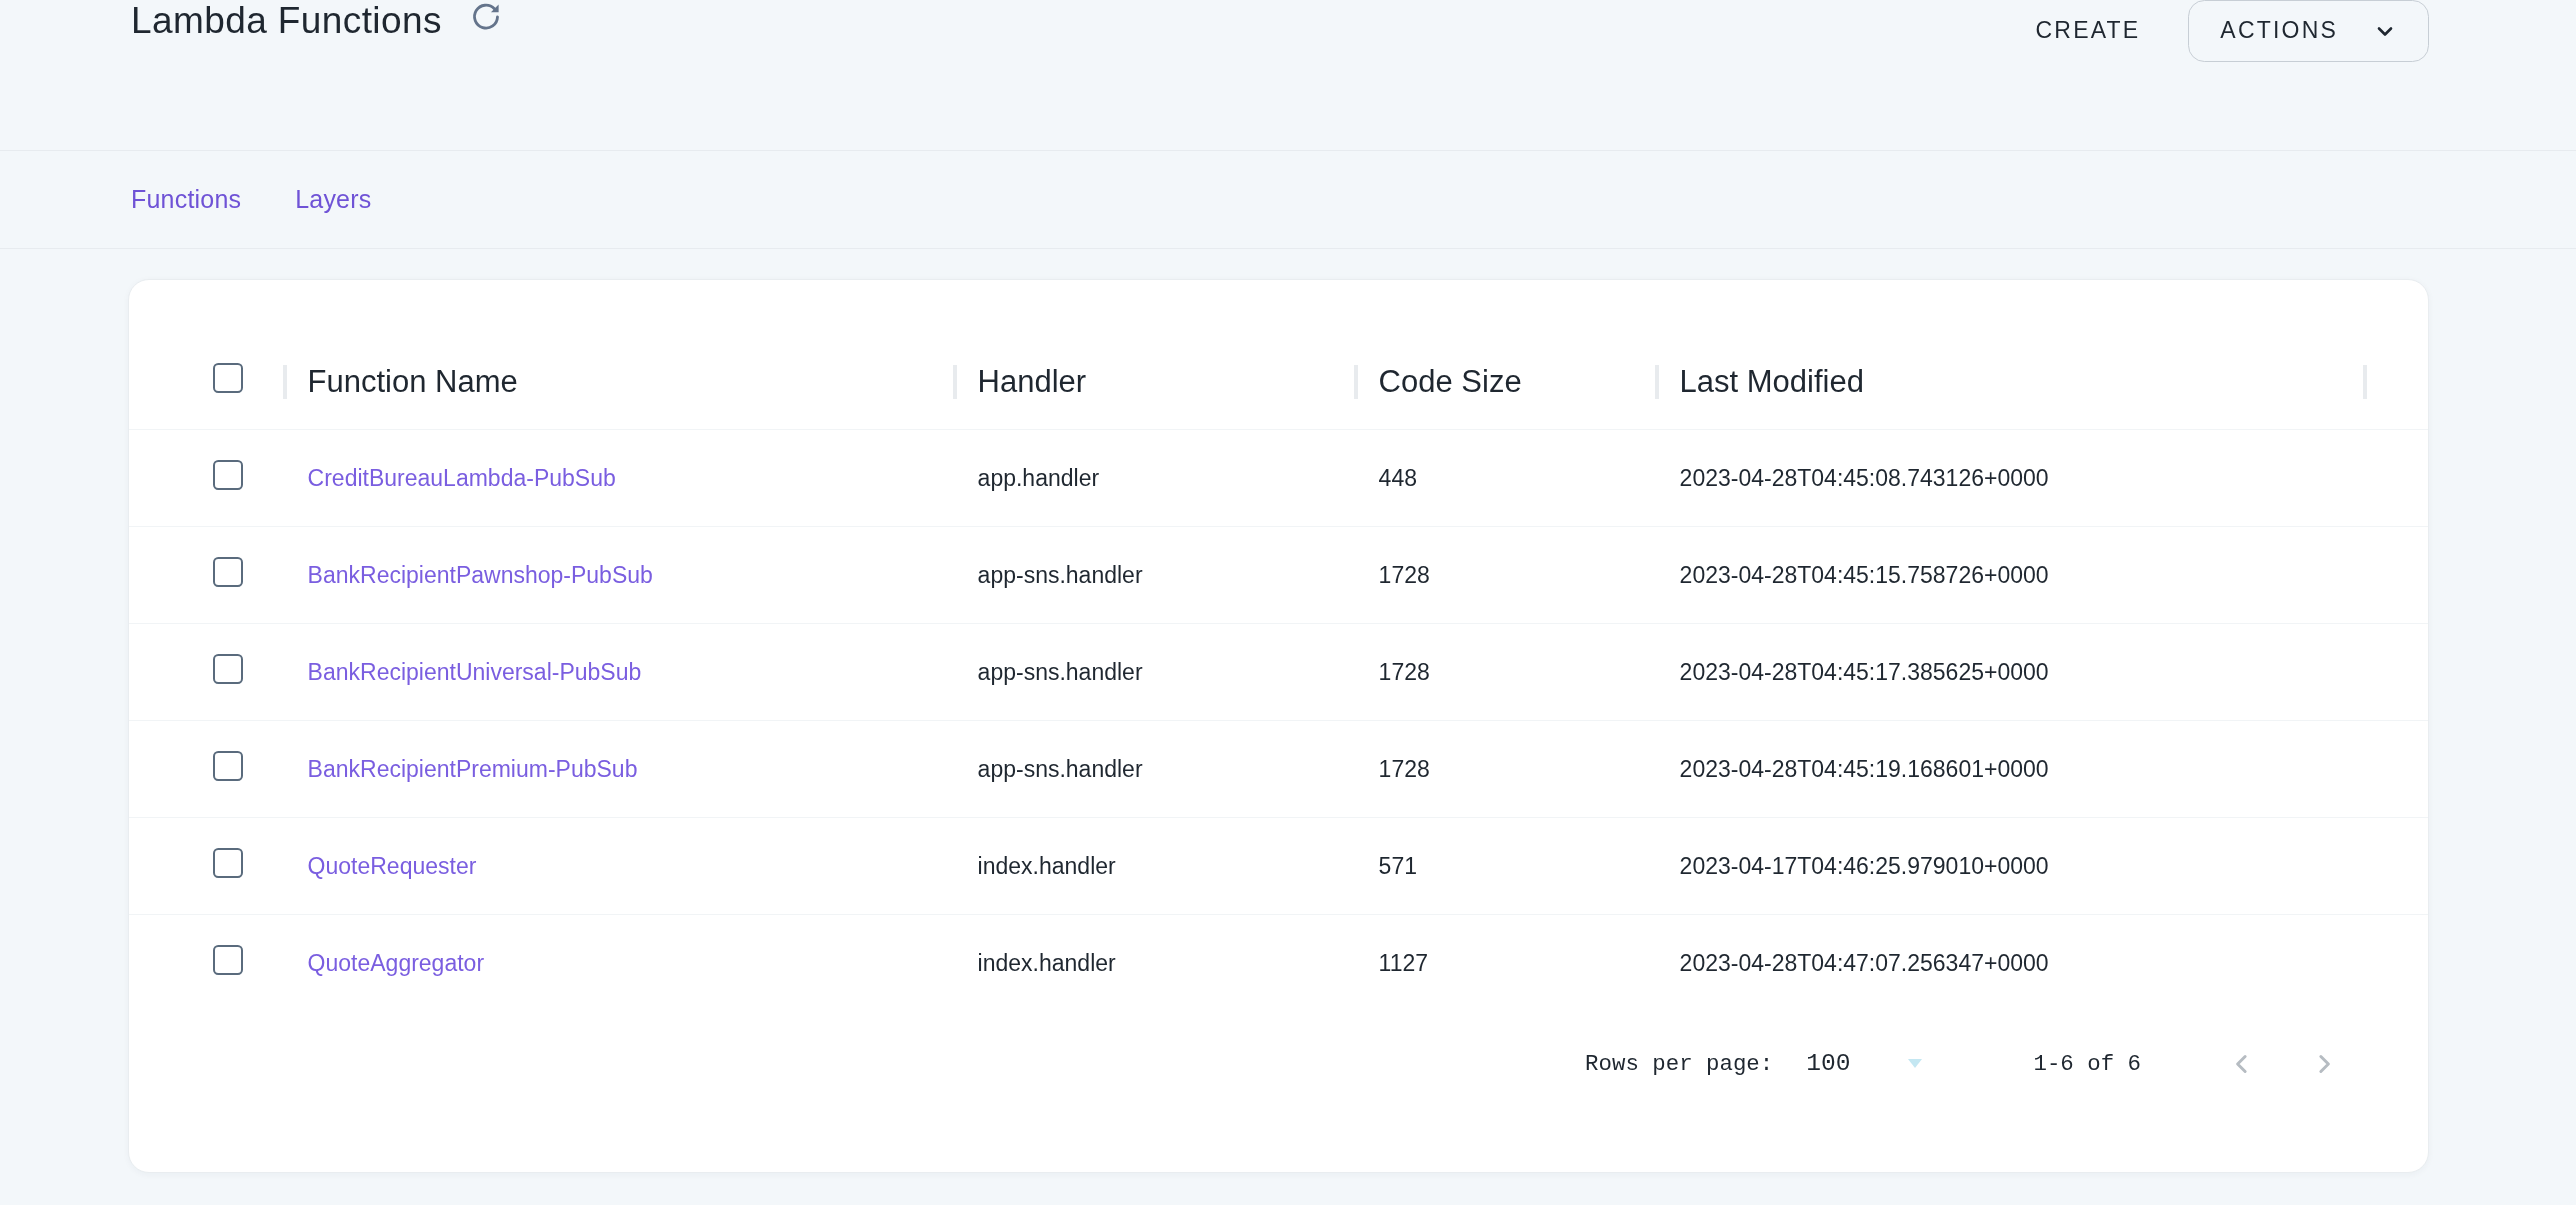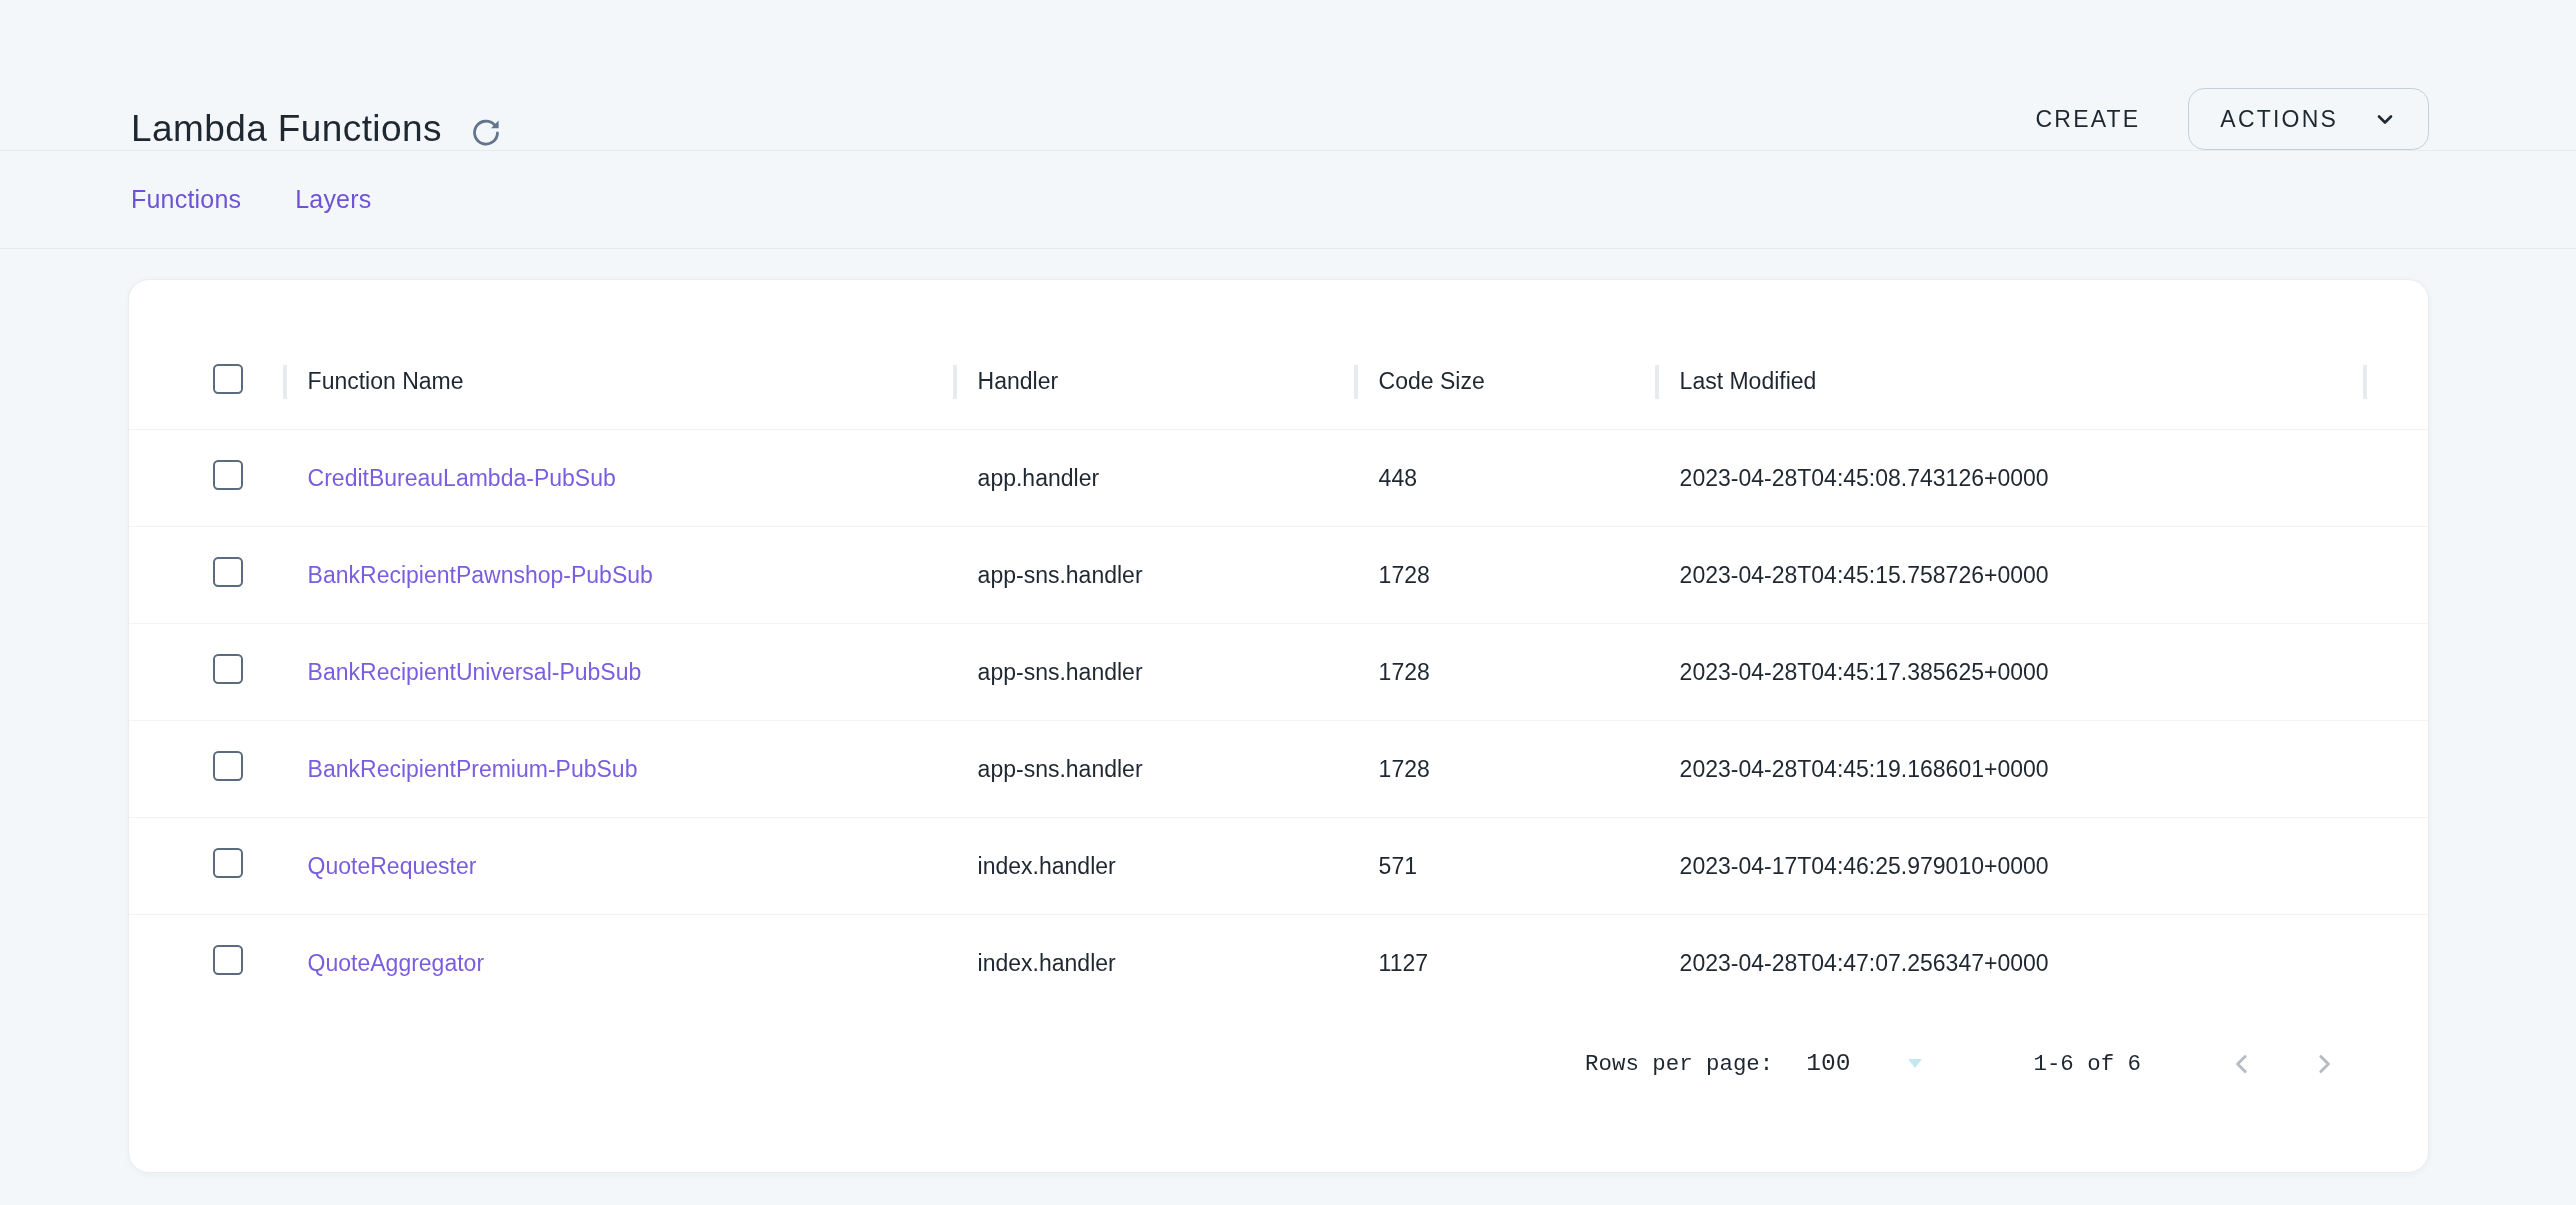--- a/index.html
+++ b/index.html
@@ -12,21 +12,21 @@
   html,body{width:2576px;height:1206px;}
   body{
     background:var(--page-bg);
     font-family:"Liberation Sans", sans-serif;
     color:var(--text);
     overflow:hidden;
   }
 
   
   .app-header{
-    height:151px; display:flex; align-items:flex-end;
+    height:151px; display:flex; align-items:flex-start;
     padding:0 147px 0 131px;
     border-bottom:1.5px solid var(--divider);
   }
   .page-title{font-size:37px; font-weight:400; letter-spacing:0.4px; color:var(--text);}
   .refresh-btn{
     margin-left:27px; background:none; border:none; cursor:pointer;
     color:var(--muted-icon); display:flex; align-items:center;
   }
   .header-actions{margin-left:auto; display:flex; align-items:center; gap:48px;}
   .create-btn{
@@ -60,21 +60,21 @@
     overflow:hidden;
   }
   .table{margin-top:54px;}
   .thead,.trow{
     display:grid;
     grid-template-columns:154px 670px 401px 301px 712px;
     align-items:center;
   }
   .thead{height:95px;}
   .th{
-    position:relative; font-size:23px; color:var(--text); padding-left:24.6px;
+    position:relative; font-size:31px; color:var(--text); padding-left:24.6px;
   }
   .th::before{
     content:""; position:absolute; left:0; top:50%; transform:translateY(-50%);
     width:3.7px; height:34px; background:#e8ebee;
   }
   .th-last::after{
     content:""; position:absolute; right:0; top:50%; transform:translateY(-50%);
     width:3.7px; height:34px; background:#e8ebee;
   }
   .th-checkbox{padding-left:84px;}

